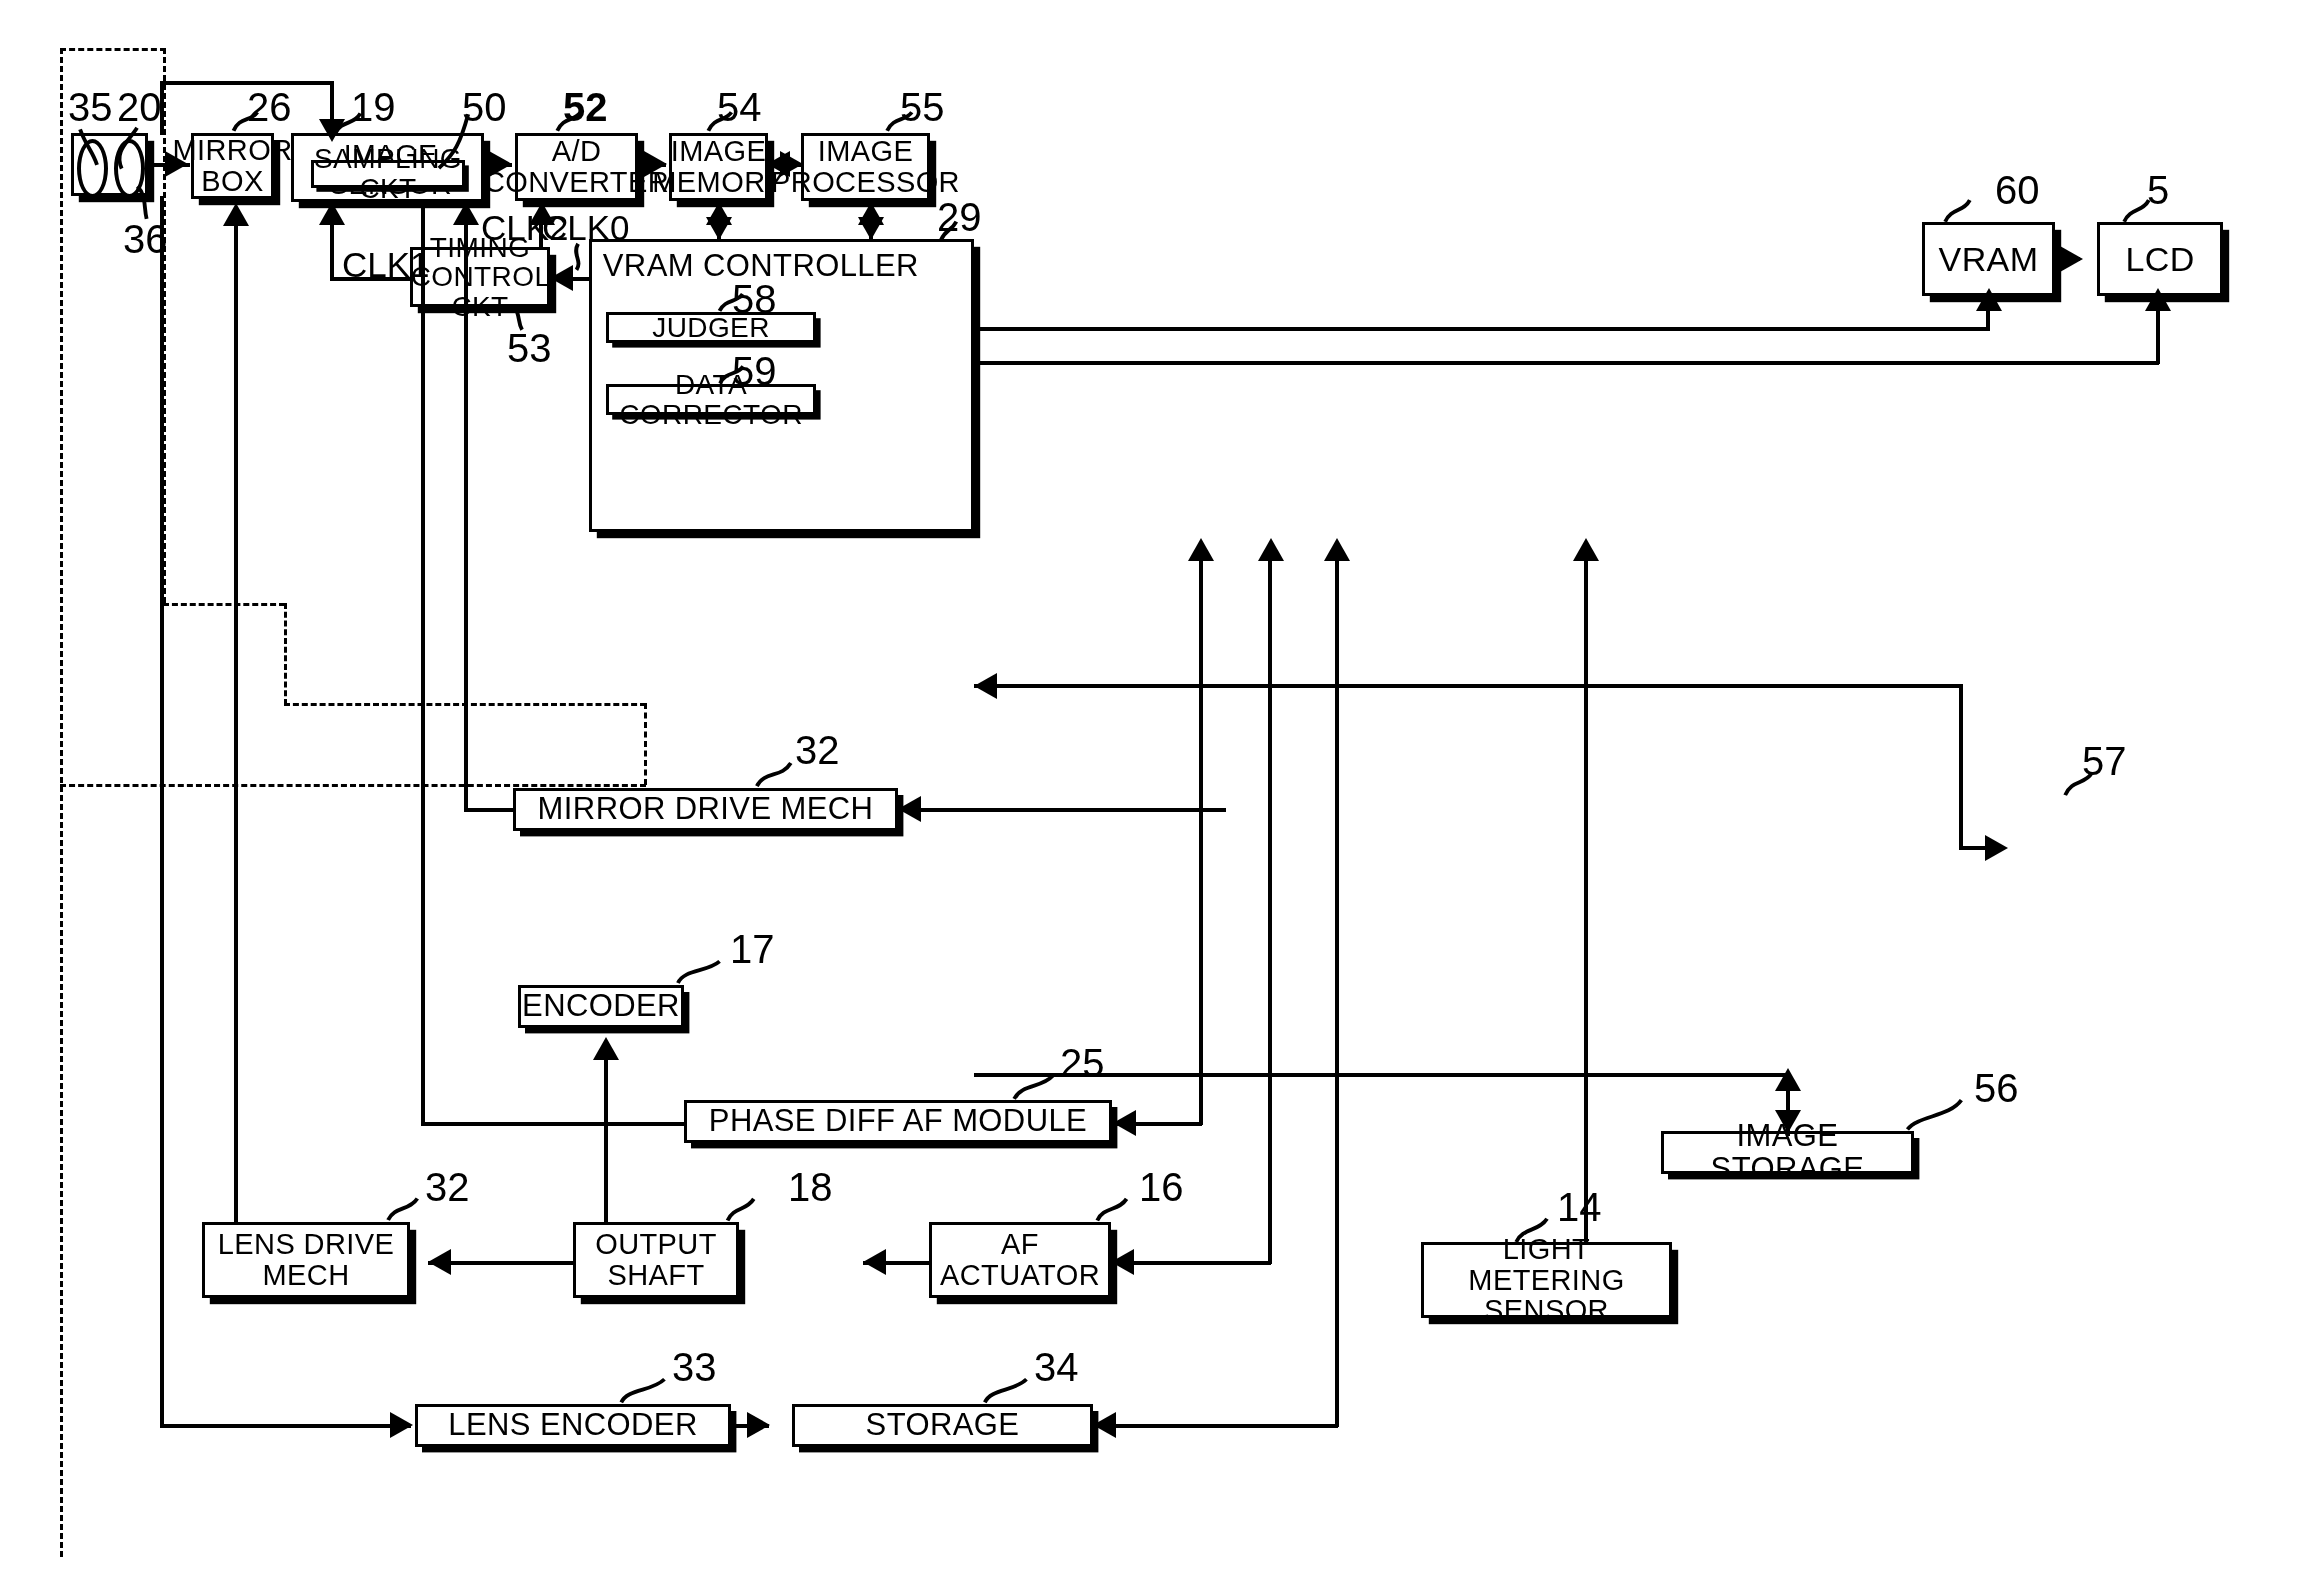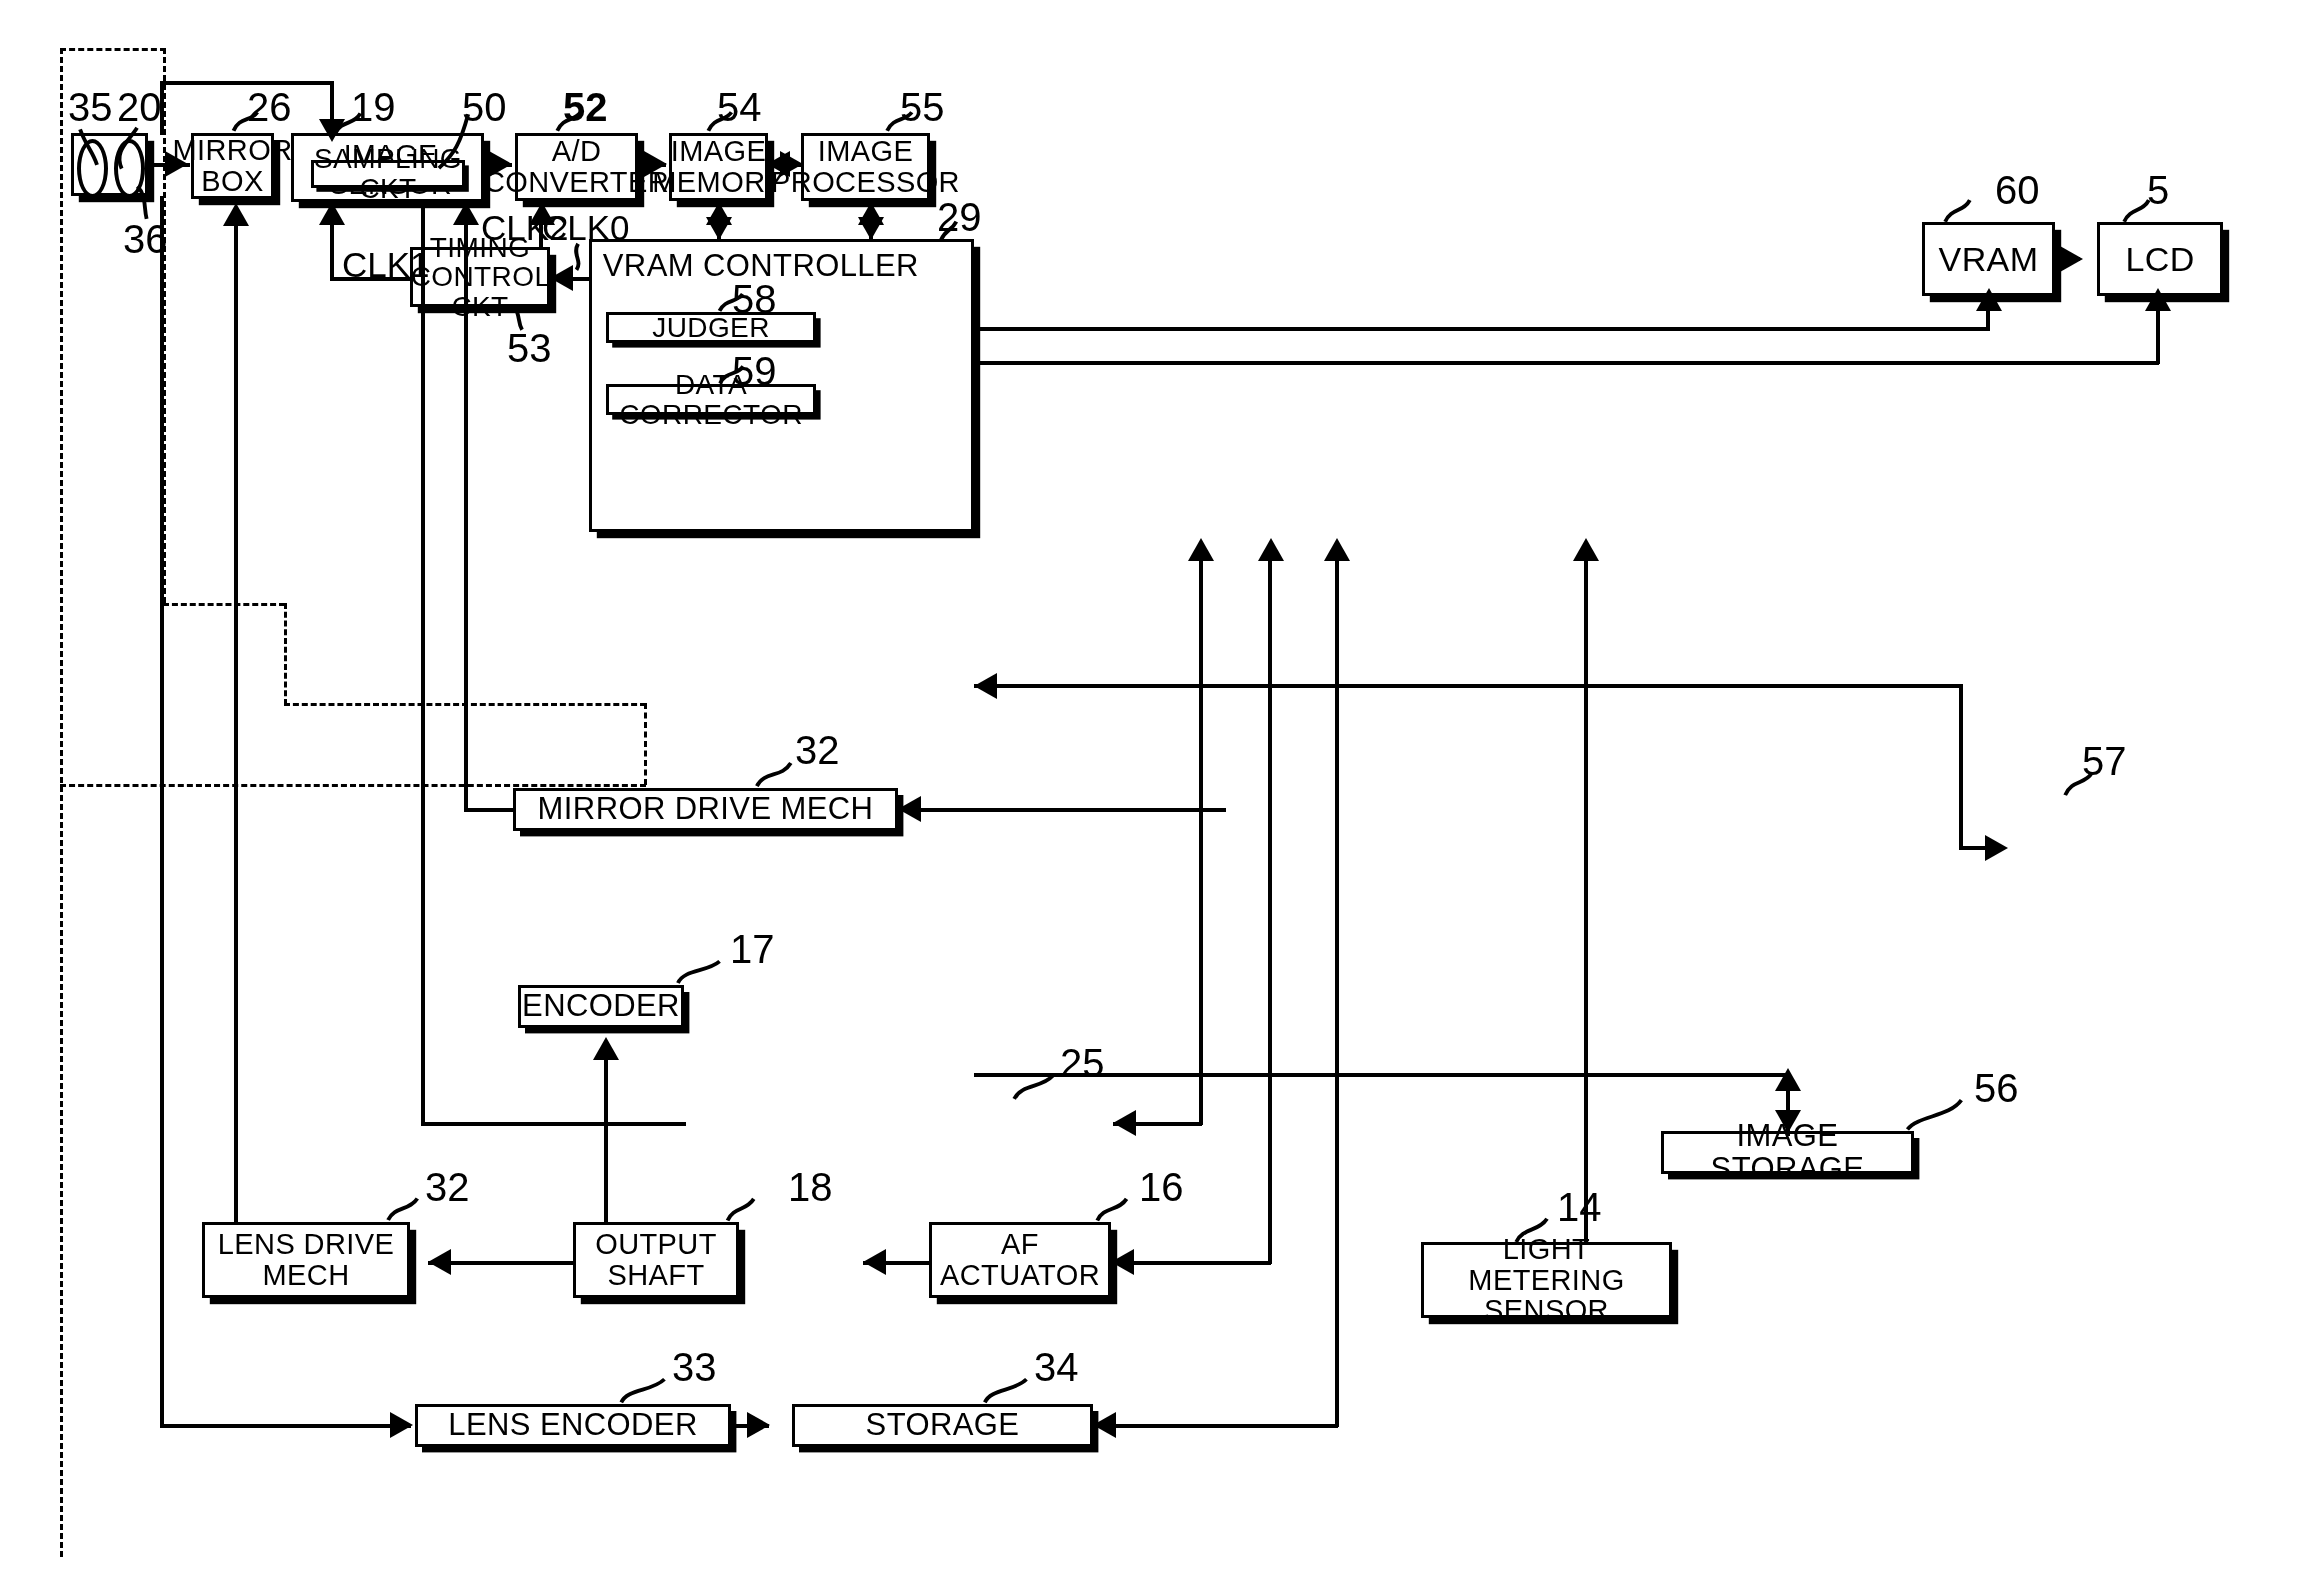--- a/index.html
+++ b/index.html
@@ -285,20 +285,23 @@
     <span>ENCODER</span>
   </div>
   <span class="num" style="left:730px;top:929px;">17</span>
   <svg class="leader" style="left:0;top:0;width:809px;height:1040px;" viewBox="0 0 1050 1350" width="809" height="1040">
     <path d="M880,1276 C888,1258 918,1262 934,1248"></path>
   </svg>
 
   <div class="vl" style="left:604px;top:1049px;height:203px;"></div>
   <div class="ar ar-u" style="left:593px;top:1037px;"></div>
 
+  <div class="blk" style="left:684px;top:1100px;width:428px;height:43px;font-size:31px;box-shadow:6.2px 6.2px 0 -0.8px #000;">
+    <span>PHASE DIFF AF MODULE</span>
+  </div>
   <span class="num" style="left:1060px;top:1043px;">25</span>
   <svg class="leader" style="left:0;top:0;width:1156px;height:1156px;" viewBox="0 0 1500 1500" width="1156" height="1156">
     <path d="M1316,1426 C1326,1406 1352,1412 1366,1396"></path>
   </svg>
 
   <div class="hl" style="left:1113px;top:1122px;width:89px;"></div>
   <div class="ar ar-l" style="left:1113px;top:1110px;"></div>
   <div class="vl" style="left:1199px;top:1071px;height:54px;"></div>
   <div class="hl" style="left:1199px;top:1071px;width:3.1px;"></div>
   <div class="vl" style="left:1199px;top:550px;height:524px;"></div>

